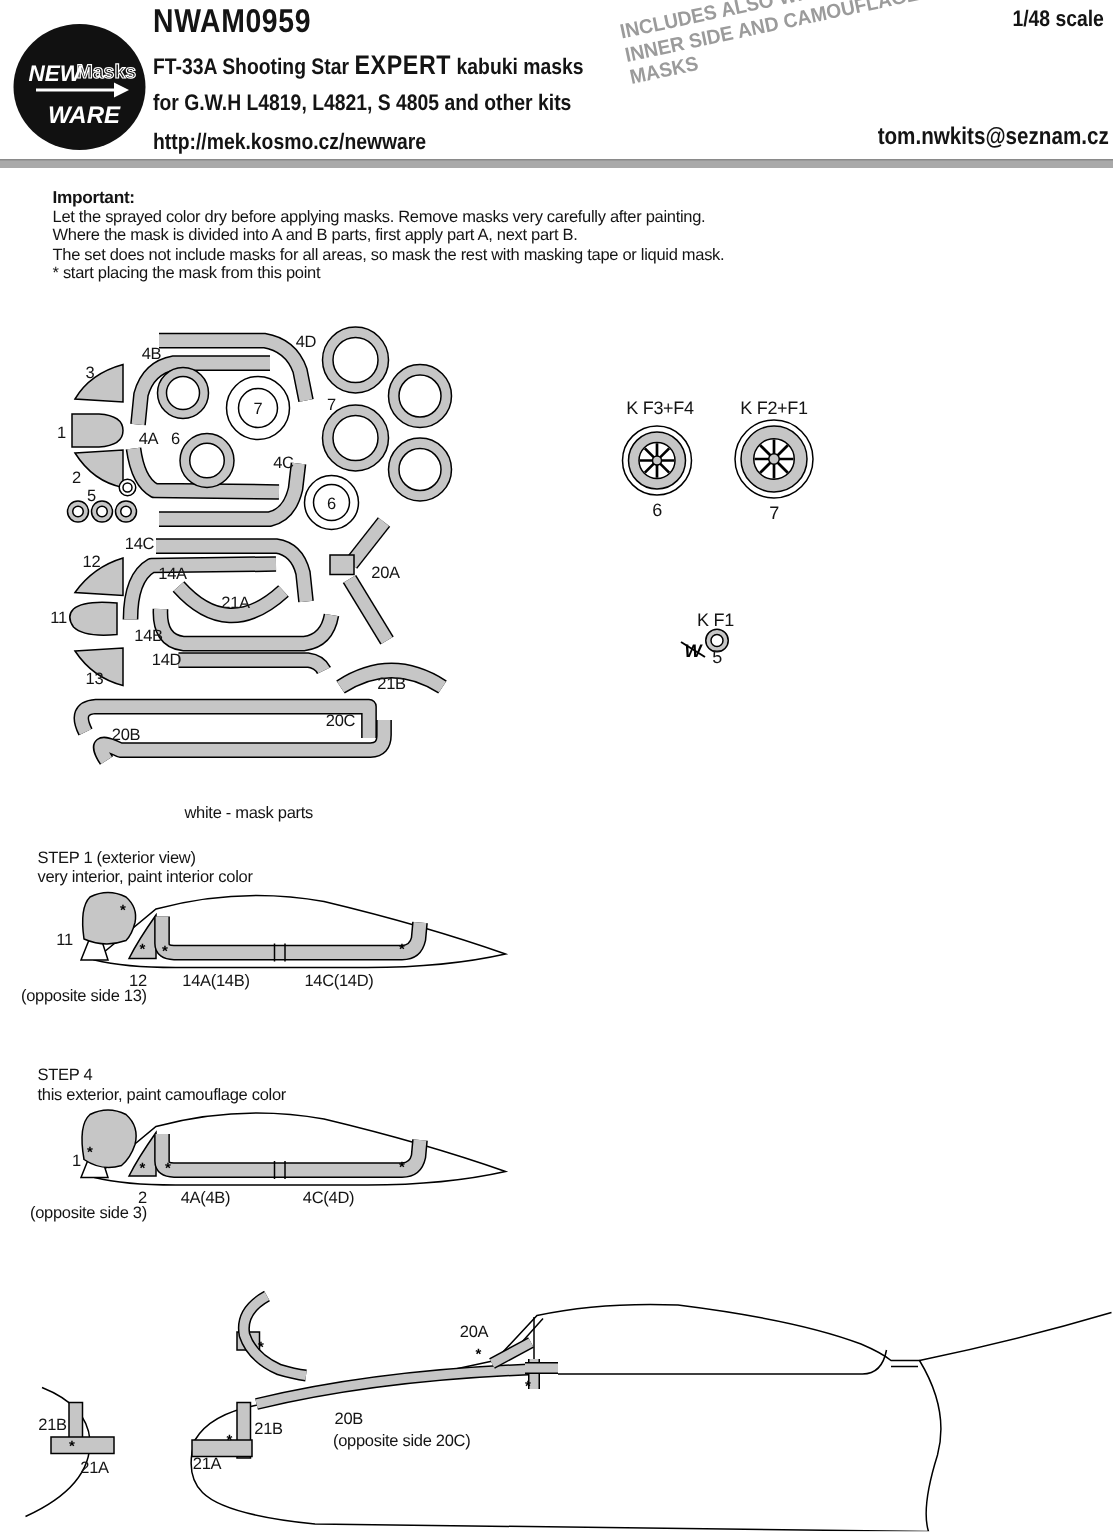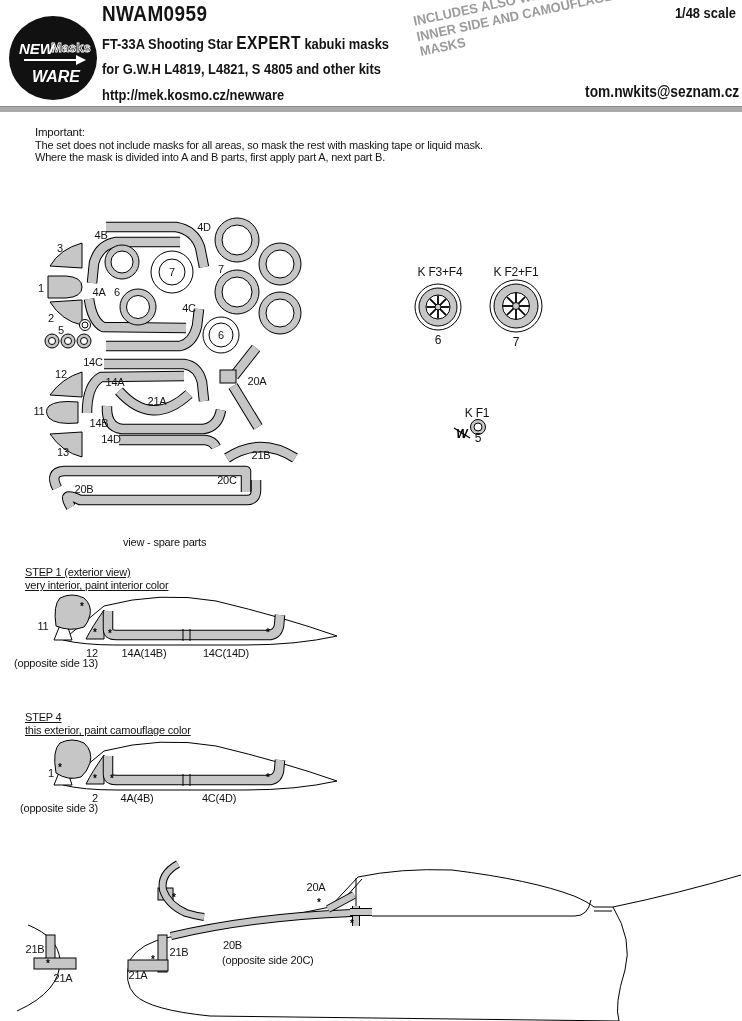--- a/index.html
+++ b/index.html
@@ -14,26 +14,26 @@
   #subtitle{left:102px;top:60px;font-size:15px;}
   #url{left:102px;top:86px;font-size:15px;}
   #scale{right:6px;top:4px;font-size:15px;}
   #email{right:3px;top:83px;font-size:16px;}
   #includes-note{left:412px;top:14px;width:250px;color:#9b9b9b;font-weight:bold;
        font-size:13.5px;line-height:15.5px;transform:rotate(-12deg) scaleX(.95);
        transform-origin:left top;white-space:nowrap;}
   #divider{left:0;top:106px;width:742px;height:5px;background:#a9a9a9;border-top:1px solid #8a8a8a;}
   #important{left:35px;top:126px;width:580px;font-size:11px;line-height:12.5px;
        letter-spacing:-.2px;white-space:nowrap;}
-  #important .hd{font-weight:normal;font-size:11.5px;}
+  #important .hd{font-weight:bold;font-size:11.5px;}
   .wet{position:relative;display:inline-block;font-weight:bold;font-style:italic;width:14px;}
   .wet::after{content:"";position:absolute;left:-2px;top:4px;width:16px;height:1.6px;
        background:#000;transform:rotate(32deg);}
   #spare-note{left:123px;top:536px;font-size:11px;letter-spacing:-.2px;}
-  .steptitle{font-size:11px;letter-spacing:-.2px;white-space:nowrap;text-decoration:underline;}
+  .steptitle{font-size:11px;letter-spacing:-.2px;white-space:nowrap;}
   
   .g{fill:#c6c6c6;stroke:#000;stroke-width:1;}
   .w{fill:#fff;stroke:#000;stroke-width:1;}
   .ln{fill:none;stroke:#000;stroke-width:1;}
   .bo{fill:none;stroke:#000;stroke-width:10.5;stroke-linecap:butt;stroke-linejoin:round;}
   .bf{fill:none;stroke:#c6c6c6;stroke-width:8.5;stroke-linecap:butt;stroke-linejoin:round;}
   .bo-s{fill:none;stroke:#000;stroke-width:8;stroke-linecap:butt;stroke-linejoin:round;}
   .bf-s{fill:none;stroke:#c6c6c6;stroke-width:6;stroke-linecap:butt;stroke-linejoin:round;}
   .lbl{font-family:"Liberation Sans",sans-serif;font-size:11px;fill:#141414;
        text-anchor:middle;letter-spacing:-.2px;}
@@ -72,22 +72,24 @@
 <div class="abs" id="includes-note">
   <div>INCLUDES ALSO WINDOWS</div>
   <div>INNER SIDE AND CAMOUFLAGE</div>
   <div>MASKS</div>
 </div>
 
 <div class="abs" id="divider"></div>
 
 <div class="abs" id="important">
   <div class="hd">Important:</div>
+  <div>Let the sprayed color dry before applying masks. Remove masks very carefully after painting.</div>
+  <div>Where the mask is divided into A and B parts, first apply part A, next part B.</div>
   <div>The set does not include masks for all areas, so mask the rest with masking tape or liquid mask.</div>
-  <div>Where the mask is divided into A and B parts, first apply part A, next part B.</div>
+  <div>*  start placing the mask from this point</div>
 </div>
 
 <svg class="abs" style="left:0;top:215px" width="742" height="300" viewBox="0 0 742 300">
   <defs>
     <path id="b4d" d="M106 12 L176 12 Q194 15 200 32 L204 52"></path>
     <path id="b4b" d="M180 27 L116 27 Q99 30 94 48 L92 68"></path>
     <path id="b4a" d="M89 84 Q92 106 103 112 L186 113"></path>
     <path id="b4c" d="M106 131 L180 131 Q193 128 197 111 L199 94"></path>
     <path id="b14c" d="M104 149 L184 149 Q198 151 202 167 L204 186"></path>
     <path id="b14a" d="M87 198 Q87 170 101 162 L184 161"></path>
@@ -256,21 +258,21 @@
   <text class="lbl" x="84" y="278">20B</text>
 
   <text class="lbl klbl" x="440" y="61">K F3+F4</text>
   <text class="lbl klbl" x="438" y="129">6</text>
   <text class="lbl klbl" x="516" y="61">K F2+F1</text>
   <text class="lbl klbl" x="516" y="131">7</text>
   <text class="lbl klbl" x="477" y="202">K F1</text>
   <text class="lbl klbl" x="478" y="227">5</text>
 </svg>
 
-<div class="abs" id="spare-note">view - spare parts</div>
+<div class="abs" id="spare-note">white - mask parts</div>
 
 <div class="abs steptitle" style="left:25px;top:566px">STEP 1 (exterior view)</div>
 <div class="abs steptitle" style="left:25px;top:579px">very interior, paint interior color</div>
 
 <svg class="abs" style="left:0;top:590px" width="400" height="80" viewBox="0 0 400 80">
   <defs>
       <path id="s1band" d="M108 21 L108 39 Q108 45 116 45 L268 45 Q277 45 279 36 L280 25"></path>
     </defs>
   <path class="w" d="M63 50 L104 16 Q160 1 216 11 Q283 27 337 46 Q297 55 245 55 L117 55 Q83 55 63 50 Z"></path>
   <path class="w" d="M54 50 L64 25 L72 50 Z"></path>

